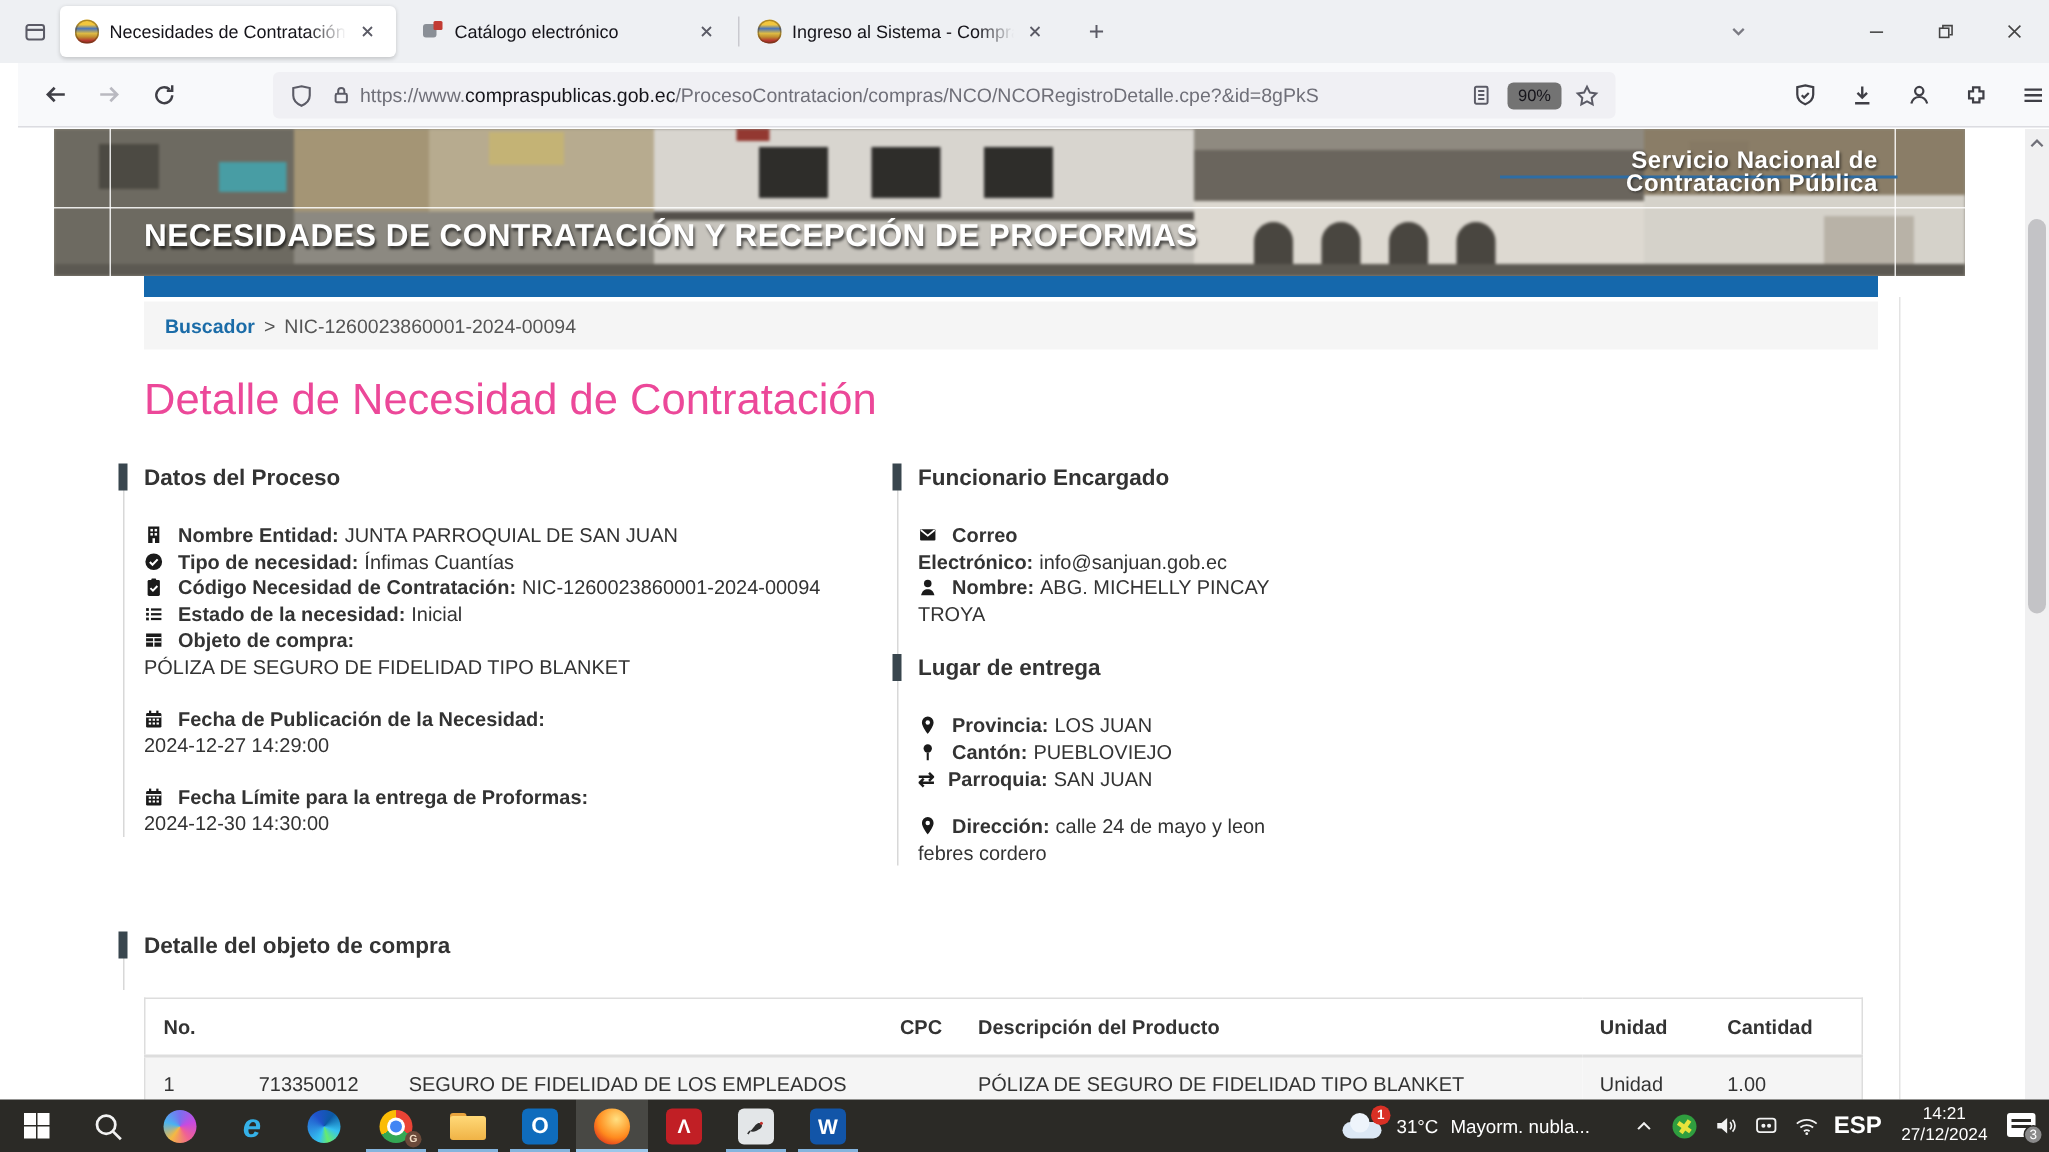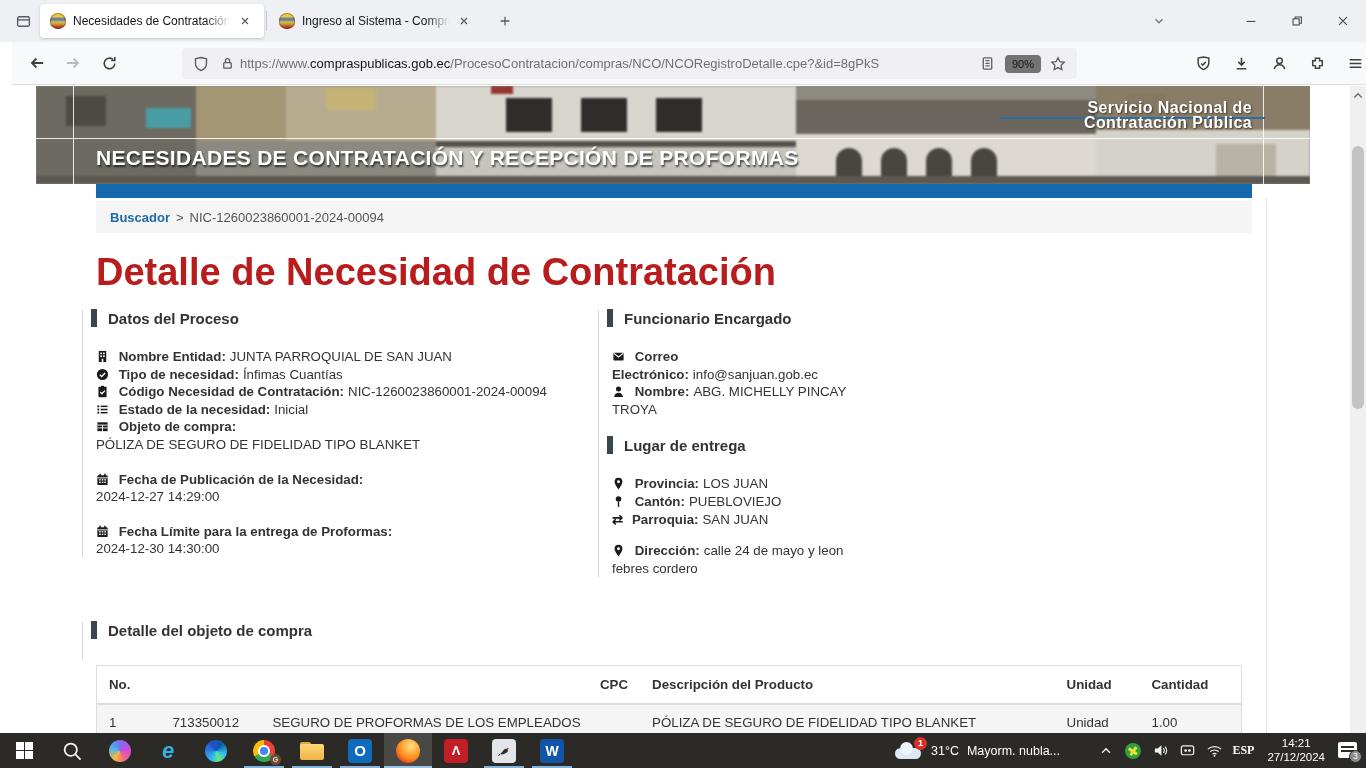--- a/index.html
+++ b/index.html
@@ -53,25 +53,25 @@
   .banner-line-blue { position:absolute; height:2px; background:#2e6da4; }
   .banner-org { position:absolute; right:58px; top:14px; text-align:right; color:#fff; font-weight:bold; font-size:16px; line-height:15px; letter-spacing:.4px; text-shadow:1px 1px 2px rgba(0,0,0,.55); }
   .banner-title { position:absolute; left:60px; top:60px; color:#fff; font-weight:bold; font-size:21px; letter-spacing:.3px; text-shadow:1px 2px 2px rgba(0,0,0,.65); }
   .bluebar { position:absolute; left:96px; top:98px; width:1156px; height:14px; background:#1568ac; }
 
   
   .breadcrumb { position:absolute; left:96px; top:115px; width:1156px; height:32px; background:#f5f5f5; display:flex; align-items:center; font-size:13px; color:#555; padding:0 14px; }
   .breadcrumb a { color:#1b6ca8; text-decoration:none; font-weight:bold; }
   .breadcrumb .sep { margin:0 6px; color:#555; }
 
-  .page-h1 { position:absolute; left:96px; top:165px; font-size:38px; font-weight:700; color:#b91c1c; }
+  .page-h1 { position:absolute; left:96px; top:165px; font-size:29px; font-weight:400; color:#ec4899; }
 
   
   .panel { position:absolute; border-left:1px solid #d8d8d8; padding-left:13px; font-size:13.3px; color:#333; }
-  .panel-title { position:relative; font-size:15px; font-weight:bold; color:#333; margin-bottom:21px;margin-left:12px; }
+  .panel-title { position:relative; font-size:15px; font-weight:bold; color:#333; margin-bottom:21px; }
   .panel-title::before { content:""; position:absolute; left:-17px; top:-1px; width:6px; height:18px; background:#39464e; }
   .info-line { line-height:17.6px; }
   .info-line b { margin-right:4px; }
   .ic { display:inline-block; vertical-align:-2px; margin-right:6px; }
   .gap { height:17px; }
   .val-line { line-height:17.6px; }
   .glyph-ic { display:inline-block; width:15px; margin-right:5px; font-weight:bold; color:#1a1a1a; }
 
   #panel-proceso { left:82px; top:224px; width:505px; }
   #panel-right { left:598px; top:224px; width:250px; }
@@ -120,21 +120,21 @@
   .tb-weather { position:absolute; left:893px; top:0; height:35px; display:flex; align-items:center; gap:8px; font-size:12.5px; color:#fff; }
   .cloud { position:relative; width:30px; height:20px; }
   .cloud::before { content:""; position:absolute; left:2px; bottom:2px; width:26px; height:11px; background:#dce8f5; border-radius:6px; }
   .cloud::after { content:""; position:absolute; left:7px; bottom:6px; width:13px; height:13px; background:#eef4fb; border-radius:50%; }
   .w-badge { position:absolute; right:-4px; top:-4px; width:13px; height:13px; border-radius:50%; background:#d93025; color:#fff; font-size:9px; font-weight:bold; display:flex; align-items:center; justify-content:center; z-index:2; }
   .tray { position:absolute; right:0; top:0; height:35px; display:flex; align-items:center; gap:9px; padding-right:6px; }
   .tray-ic { display:flex; align-items:center; justify-content:center; width:18px; height:18px; }
   .av-ic { width:16px; height:16px; border-radius:50%; background:#2f9e3f; position:relative; }
   .av-ic::before { content:""; position:absolute; left:7px; top:3px; width:2.5px; height:10px; background:#e8e33c; transform:rotate(35deg); }
   .av-ic::after { content:""; position:absolute; left:3px; top:7px; width:10px; height:2.5px; background:#e8e33c; transform:rotate(35deg); }
-  .lang { font-size:12px; font-weight:bold;font-family:Liberation Serif, serif; }
+  .lang { font-size:16px; font-weight:bold; }
   .clock { text-align:center; font-size:11.5px; line-height:13.5px; padding:0 4px; }
   .notif { position:relative; width:22px; height:18px; }
   .notif-sq { position:absolute; left:0; top:0; width:19px; height:16px; background:#fff; border-radius:2px; }
   .notif-sq::before { content:""; position:absolute; left:3px; top:4px; width:13px; height:2px; background:#2b2a26; box-shadow:0 4px 0 #2b2a26; }
   .notif-badge { position:absolute; right:-2px; bottom:-3px; width:13px; height:13px; border-radius:50%; background:#8a8a8a; color:#fff; font-size:9px; display:flex; align-items:center; justify-content:center; border:1px solid #2b2a26; }
 </style>
 </head>
 <body>
 
 <div id="screen">
@@ -143,20 +143,29 @@
     <div class="ffview-btn">
       <svg width="17" height="17" viewBox="0 0 16 16" fill="none" stroke="#5b5b66" stroke-width="1.3">
           <rect x="2.5" y="3.5" width="11" height="9" rx="1.5"></rect>
           <path d="M2.5 6.5h11"></path>
         </svg>
     </div>
     <div class="tabs">
       <div class="tab active">
         <span class="favicon fav-crest"></span>
         <span class="tab-title">Necesidades de Contratación y</span>
+        <span class="tab-close">
+            <svg width="12" height="12" viewBox="0 0 16 16" stroke="#5b5b66" stroke-width="1.6">
+              <path d="M4 4l8 8M12 4l-8 8"></path>
+            </svg>
+          </span>
+      </div>
+      <div class="tab" style="width:220px;margin-left:6px;">
+        <span class="favicon fav-catalog"></span>
+        <span class="tab-title">Catálogo electrónico</span>
         <span class="tab-close">
             <svg width="12" height="12" viewBox="0 0 16 16" stroke="#5b5b66" stroke-width="1.6">
               <path d="M4 4l8 8M12 4l-8 8"></path>
             </svg>
           </span>
       </div>
       <div class="tab-sep"></div>
       <div class="tab" style="width:214px;">
         <span class="favicon fav-crest"></span>
         <span class="tab-title">Ingreso al Sistema - Compras P</span>
@@ -481,21 +490,21 @@
           <th class="center" colspan="2">CPC</th>
           <th>Descripción del Producto</th>
           <th>Unidad</th>
           <th>Cantidad</th>
         </tr>
       </thead>
       <tbody>
         <tr class="stripe">
           <td>1</td>
           <td>713350012</td>
-          <td>SEGURO DE PROFORMAS DE LOS EMPLEADOS</td>
+          <td>SEGURO DE FIDELIDAD DE LOS EMPLEADOS</td>
           <td>PÓLIZA DE SEGURO DE FIDELIDAD TIPO BLANKET</td>
           <td>Unidad</td>
           <td>1.00</td>
         </tr>
       </tbody>
     </table>
 
     <div class="scrollbar">
       <svg class="scroll-up" width="12" height="12" viewBox="0 0 16 16" fill="none" stroke="#6f6f78" stroke-width="2">
           <path d="M3 10l5-5 5 5"></path>

